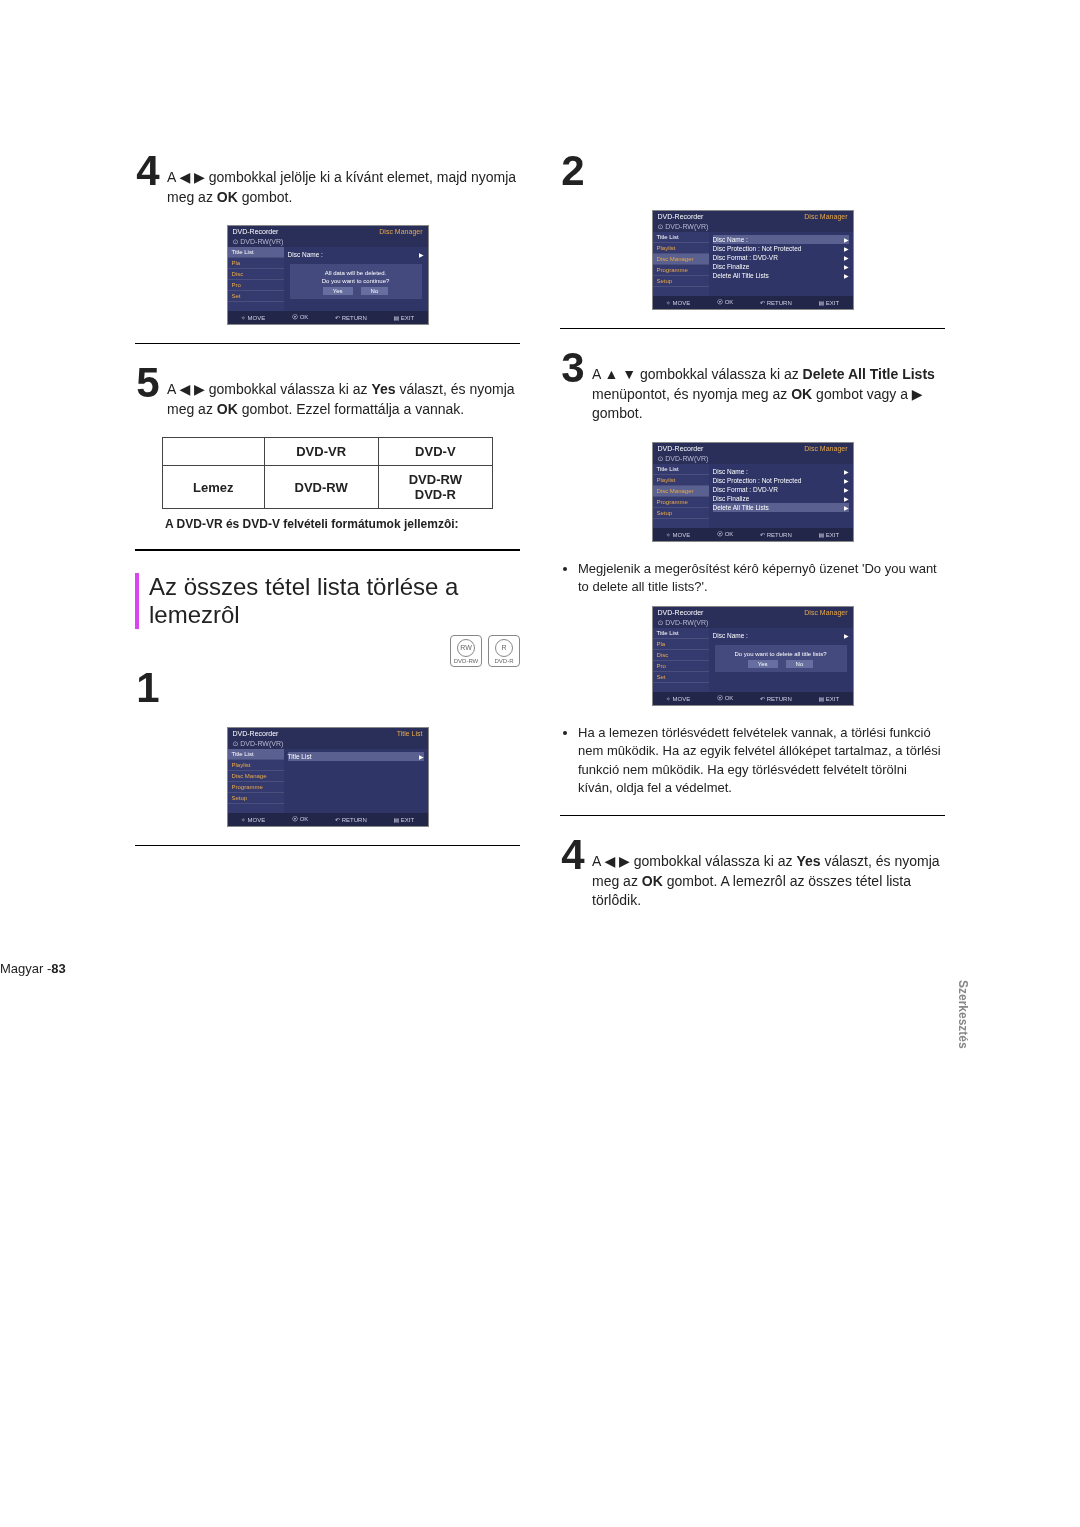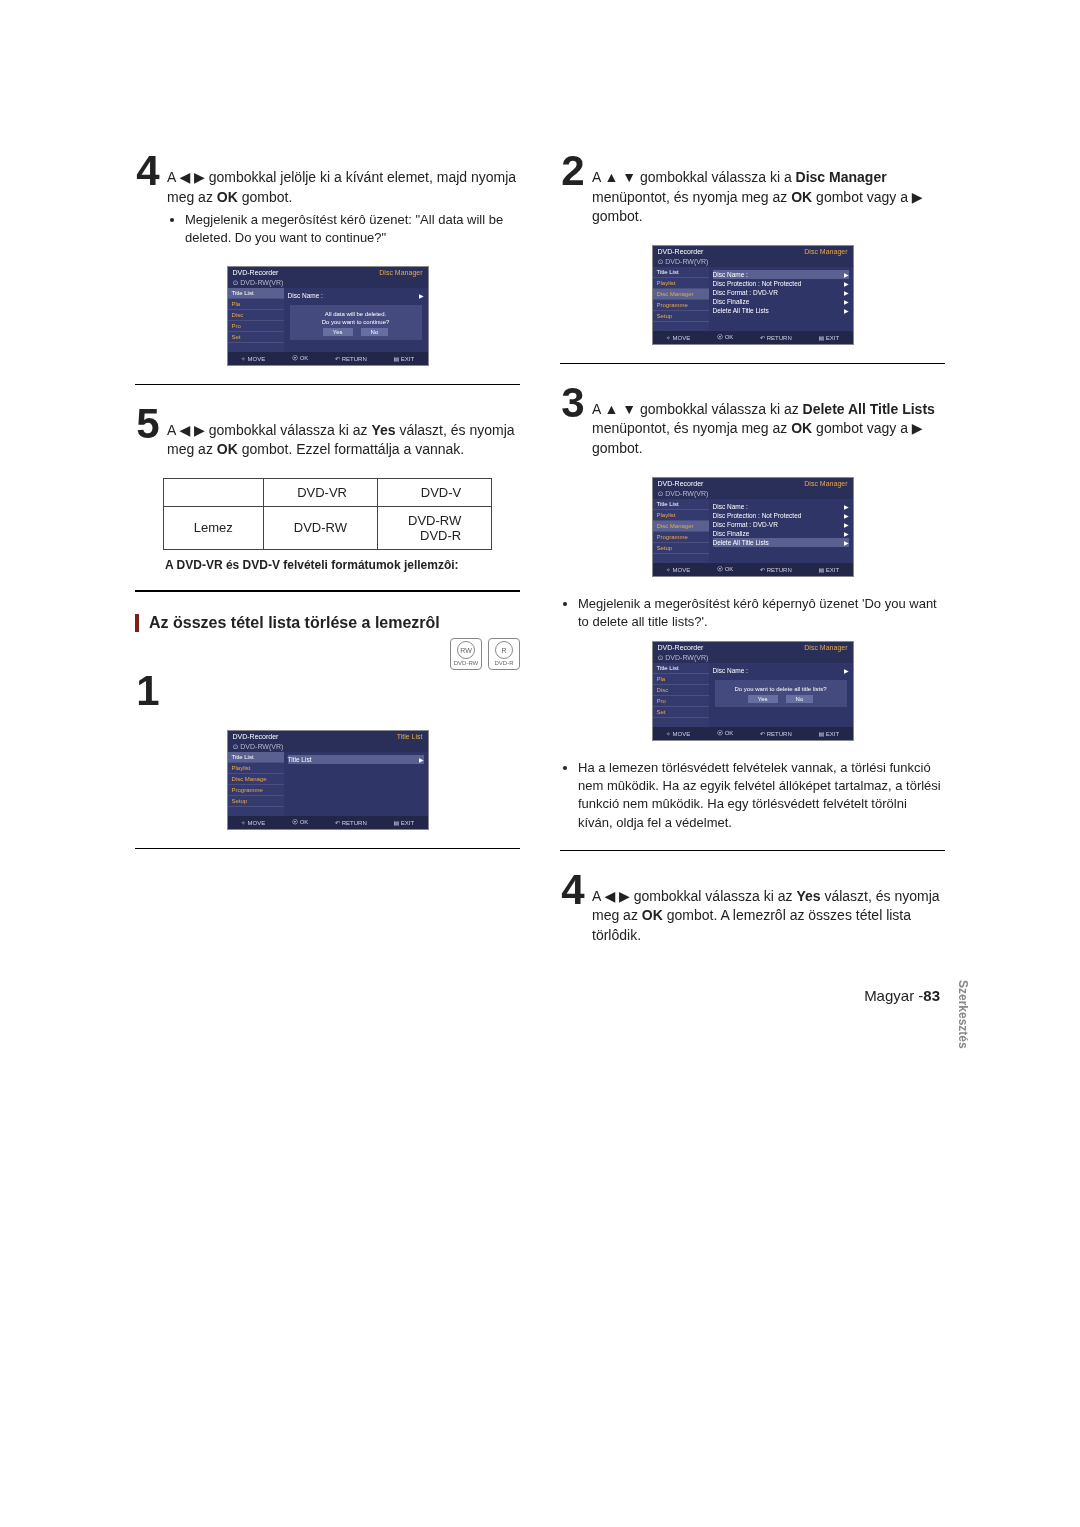--- a/index.html
+++ b/index.html
@@ -23,43 +23,40 @@
   .osd-main{flex:1;background:#2f3566;min-height:58px;padding:3px 4px;font-size:6.5px;position:relative}
   .osd-row{display:flex;justify-content:space-between;padding:1px 0}
   .osd-row.sel{background:#5a6090}
   .arrow{font-size:6px;color:#fff}
   .osd-ftr{background:#222648;padding:3px 4px;font-size:6px;display:flex;gap:8px;justify-content:space-around;color:#cfcfe8}
   .popup{background:#454a7e;margin:5px 2px;text-align:center;font-size:6.5px;padding:4px 2px;color:#e8a848}
   .popup .pw{color:#fff;font-size:6px;margin:2px 0}
   .btns{display:flex;justify-content:center;gap:8px;margin-top:3px}
   .btns span{background:#666fa0;padding:1px 10px;font-size:6px;color:#fff}
   table.tb{border-collapse:collapse;margin:8px auto;font-size:13px}
-  table.tb td,table.tb th{border:1px solid #444;padding:6px 30px;text-align:right;font-weight:normal}
+  table.tb td,table.tb th{border:1px solid #444;padding:6px 30px;text-align:center;font-weight:bold}
   .caption{font-size:12px;font-weight:bold;text-align:left;margin:6px 0 11px 30px}
-  h3.sect{font-size:16px;font-weight:bold;border-left:4px solid #7f1d1d;padding-left:10px;margin:22px 0 10px}
+  h3.sect{font-size:24px;font-weight:normal;border-left:4px solid #d946ef;padding-left:10px;margin:22px 0 10px}
   .discicons{display:flex;justify-content:flex-end;gap:6px;margin-top:-4px}
   .disc{width:30px;height:30px;border:1px solid #888;border-radius:4px;display:flex;flex-direction:column;align-items:center;justify-content:center;font-size:6px;color:#666}
   .disc .ring{width:16px;height:16px;border:1px solid #888;border-radius:50%;display:flex;align-items:center;justify-content:center;font-size:7px;margin-bottom:1px}
   .sidetab{position:absolute;right:110px;top:980px;writing-mode:vertical-rl;font-size:12px;font-weight:bold;color:#888}
-  .pgnum{text-align:right;margin:24px 140px 40px 0;font-size:15px}
+  .pgnum{margin:32px 140px 40px 0;font-size:13px}
   .pgnum b{font-weight:bold}
 </style>
 </head>
 <body>
 
 <div class="page">
 
   <div class="col">
     <div class="step">
       <div class="stepnum">4</div>
       <div class="steptxt">
         <span>A ◀ ▶ gombokkal jelölje ki a kívánt elemet, majd nyomja meg az </span><b>OK</b><span> gombot.</span>
-        <ul class="bul">
-            <li>Megjelenik a megerôsítést kérô üzenet: "All data will be deleted. Do you want to continue?"</li>
-          </ul>
       </div>
     </div>
 
     <div class="osdbox">
       <div class="osd-hdr">
           <span>DVD-Recorder</span>
           <span style="color:#e8a848">Disc Manager</span>
         </div>
       <div class="osd-sub">⊙ <span>DVD-RW(VR)</span></div>
       <div class="osd-body">
@@ -164,23 +161,20 @@
           <span>▤ <span>EXIT</span></span>
         </div>
     </div>
 
     <hr class="hr-thin">
   </div>
 
   <div class="col">
     <div class="step">
       <div class="stepnum">2</div>
-      <div class="steptxt">
-        <span>A ▲ ▼ gombokkal válassza ki a </span><b>Disc Manager</b><span> menüpontot, és nyomja meg az </span><b>OK</b><span> gombot vagy a ▶ gombot.</span>
-      </div>
     </div>
 
     <div class="osdbox">
       <div class="osd-hdr">
           <span>DVD-Recorder</span>
           <span style="color:#e8a848">Disc Manager</span>
         </div>
       <div class="osd-sub">⊙ <span>DVD-RW(VR)</span></div>
       <div class="osd-body">
         <div class="osd-side">

